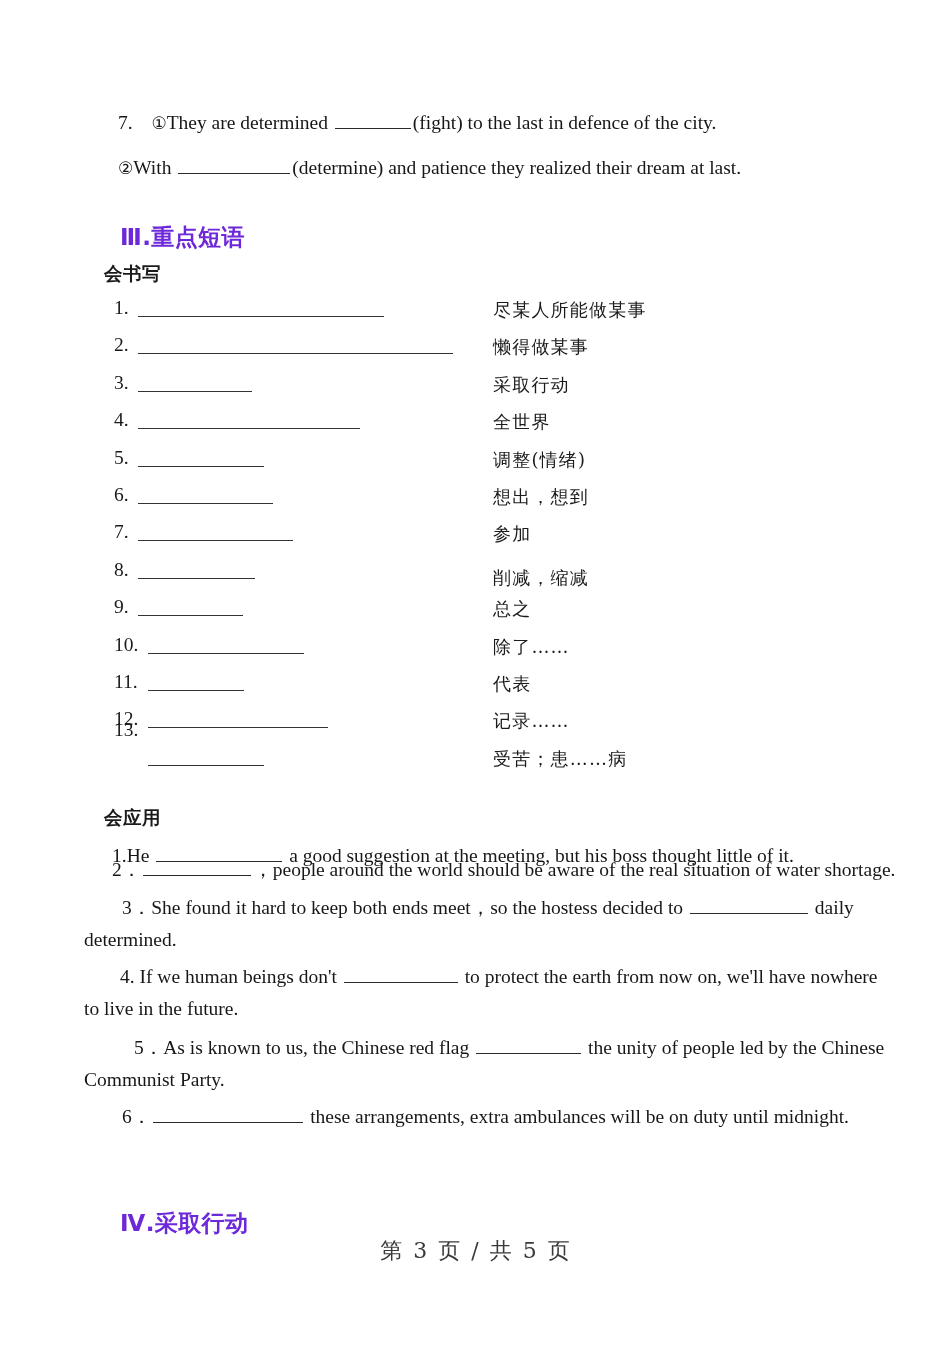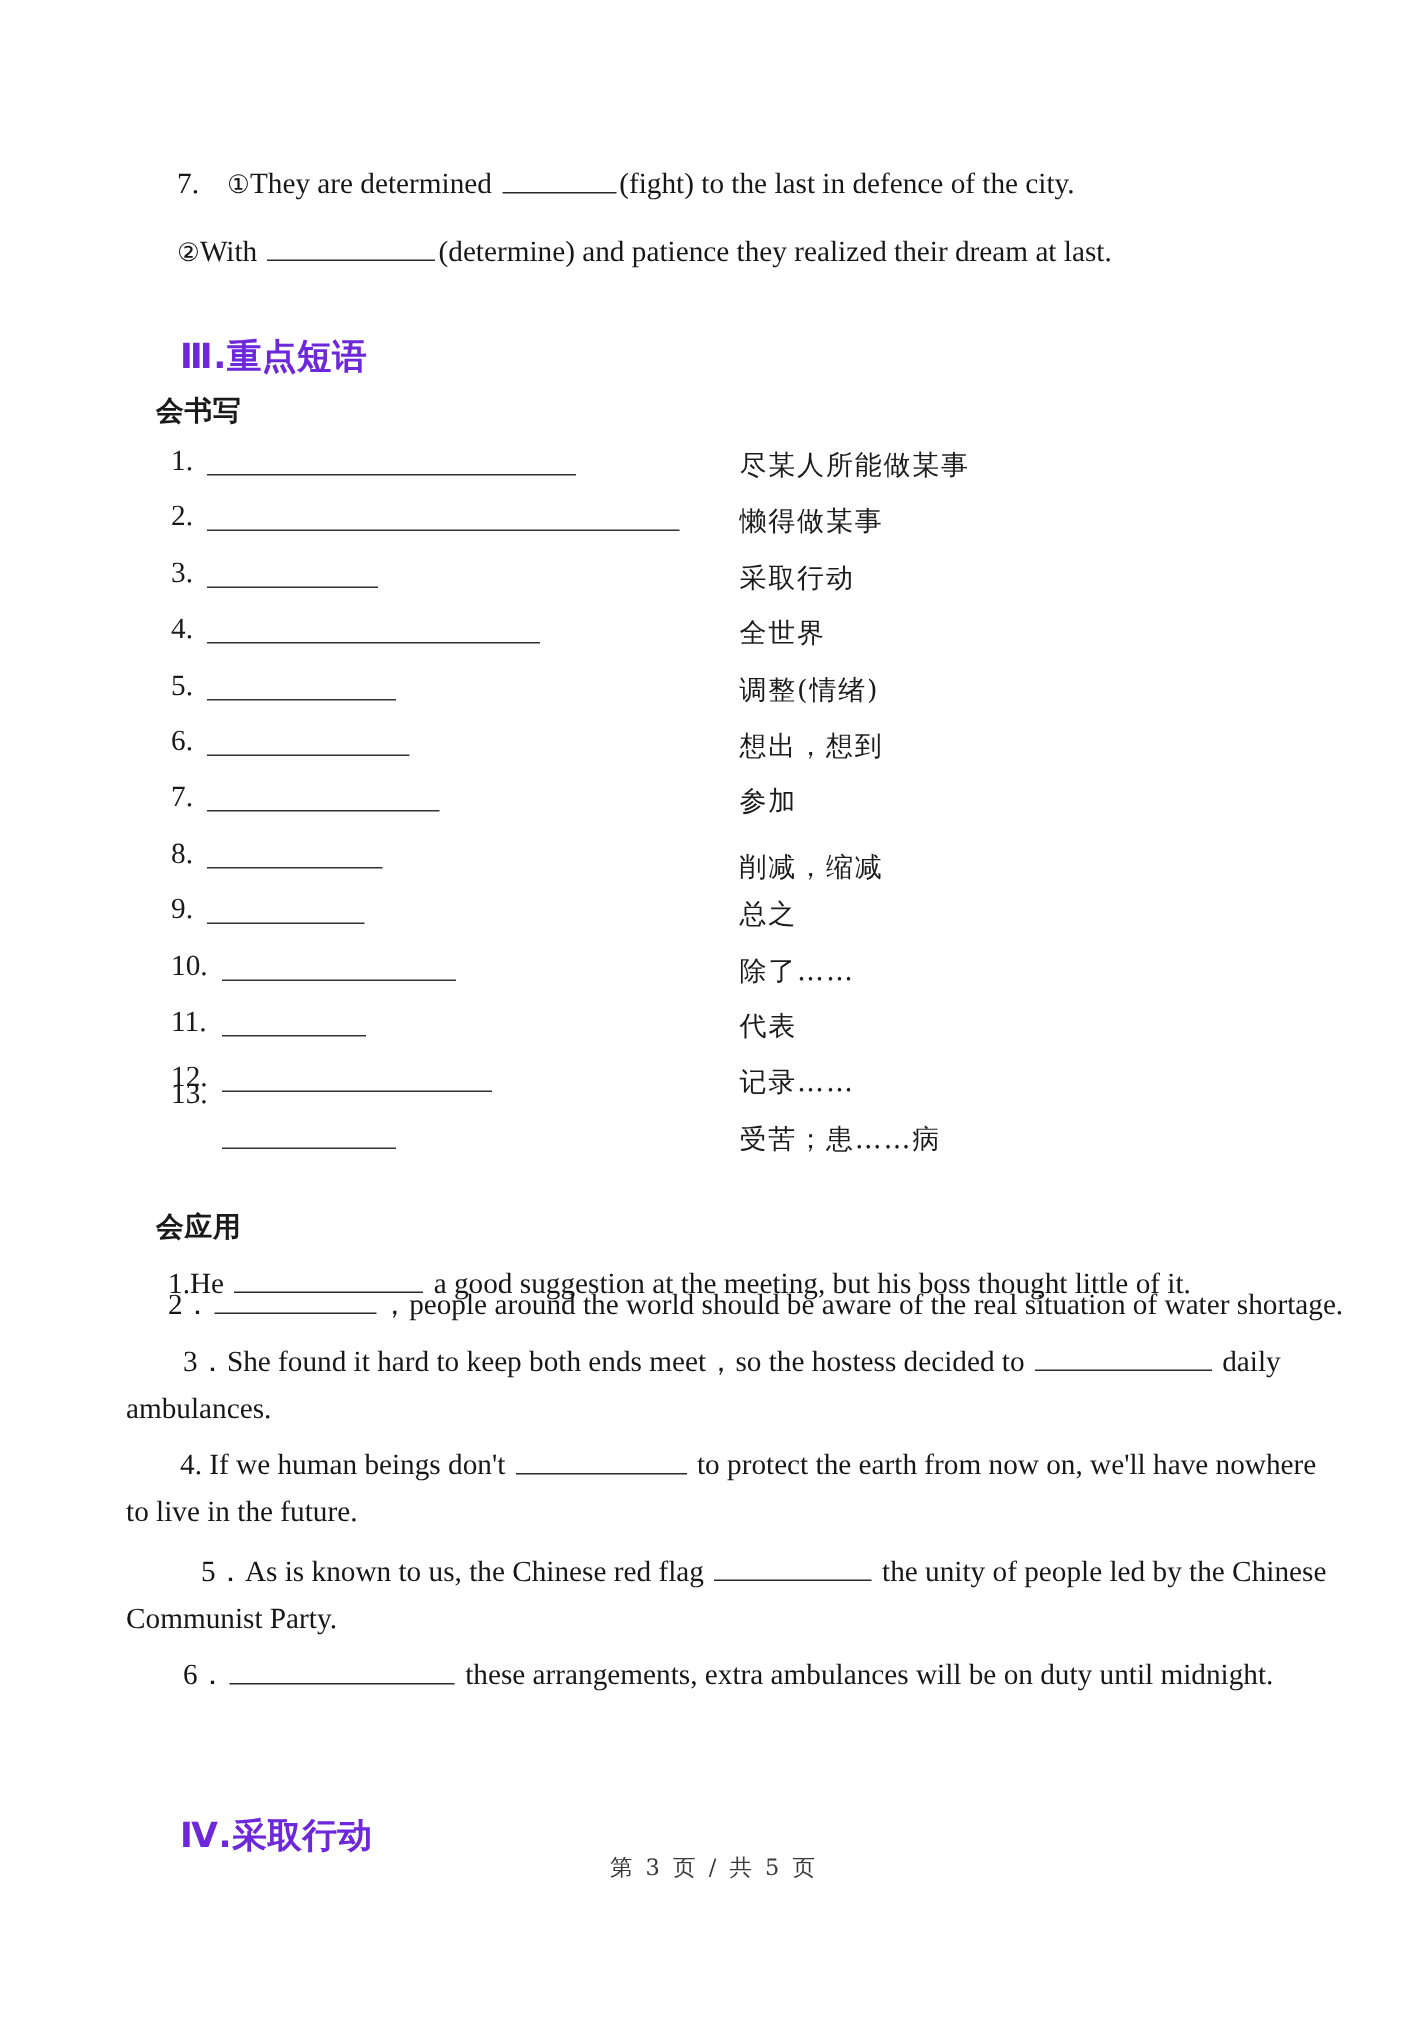--- a/index.html
+++ b/index.html
@@ -80,21 +80,21 @@
     font-family: "Liberation Serif", "DejaVu Serif", serif;
     font-size: 19.5px;
     color: #1a1a1a;
   }
 
   .footer {
     position: absolute;
     width: 952px;
     text-align: center;
     font-family: "DejaVu Serif", "Liberation Serif", serif;
-    font-size: 15px;
+    font-size: 22px;
     color: #3a3a3a;
     letter-spacing: 2px;
   }
 
   .circnum {
     font-family: "DejaVu Sans", "Liberation Sans", sans-serif;
     font-size: 17px;
   }
 </style>
 </head>
@@ -164,21 +164,21 @@
     <span>1.He </span><span class="blank" style="width:126px;"></span><span> a good suggestion at the meeting, but his boss thought little of it.</span>
   </div>
 
   <div class="row en" style="left:112px; top:857px;">
     <span>2．</span><span class="blank" style="width:108px;"></span><span>，people around the world should be aware of the real situation of water shortage.</span>
   </div>
 
   <div class="row en" style="left:122px; top:895px;">
     <span>3．She found it hard to keep both ends meet，so the hostess decided to </span><span class="blank" style="width:118px;"></span><span> daily</span>
   </div>
-  <div class="row en" style="left:84px; top:930px;">ambulances.</div>
+  <div class="row en" style="left:84px; top:930px;">determined.</div>
 
   <div class="row en" style="left:120px; top:964px;">
     <span>4. If we human beings don't </span><span class="blank" style="width:114px;"></span><span> to protect the earth from now on, we'll have nowhere</span>
   </div>
   <div class="row en" style="left:84px; top:999px;">to live in the future.</div>
 
   <div class="row en" style="left:134px; top:1035px;">
     <span>5．As is known to us, the Chinese red flag </span><span class="blank" style="width:105px;"></span><span> the unity of people led by the Chinese</span>
   </div>
   <div class="row en" style="left:84px; top:1070px;">Communist Party.</div>

